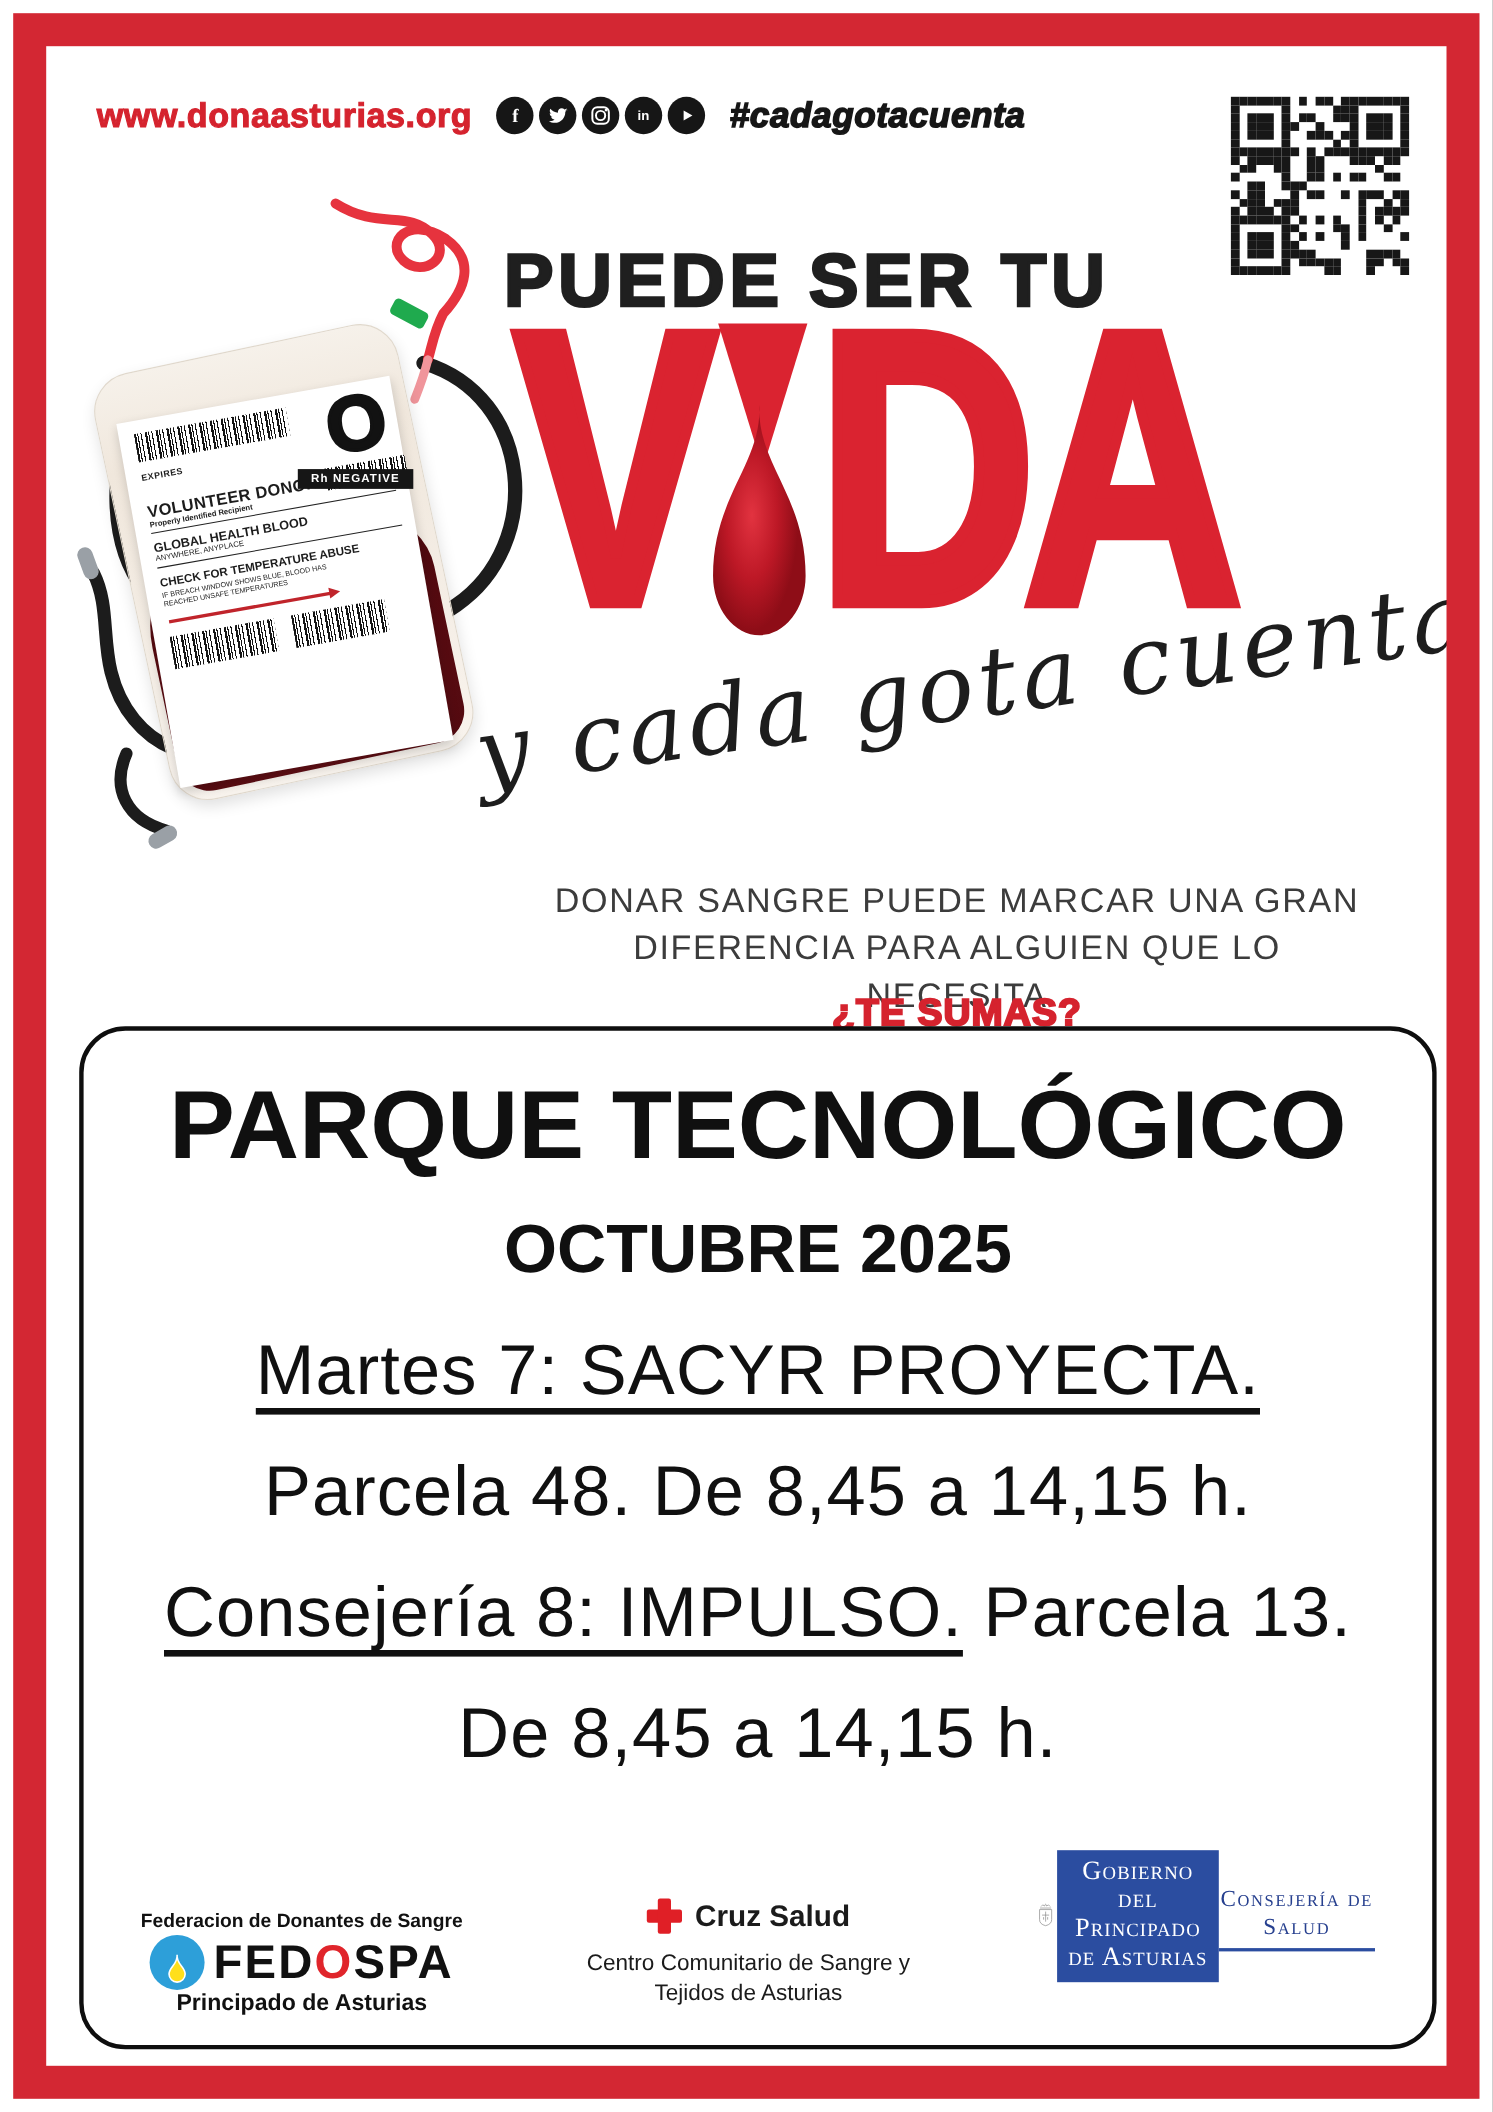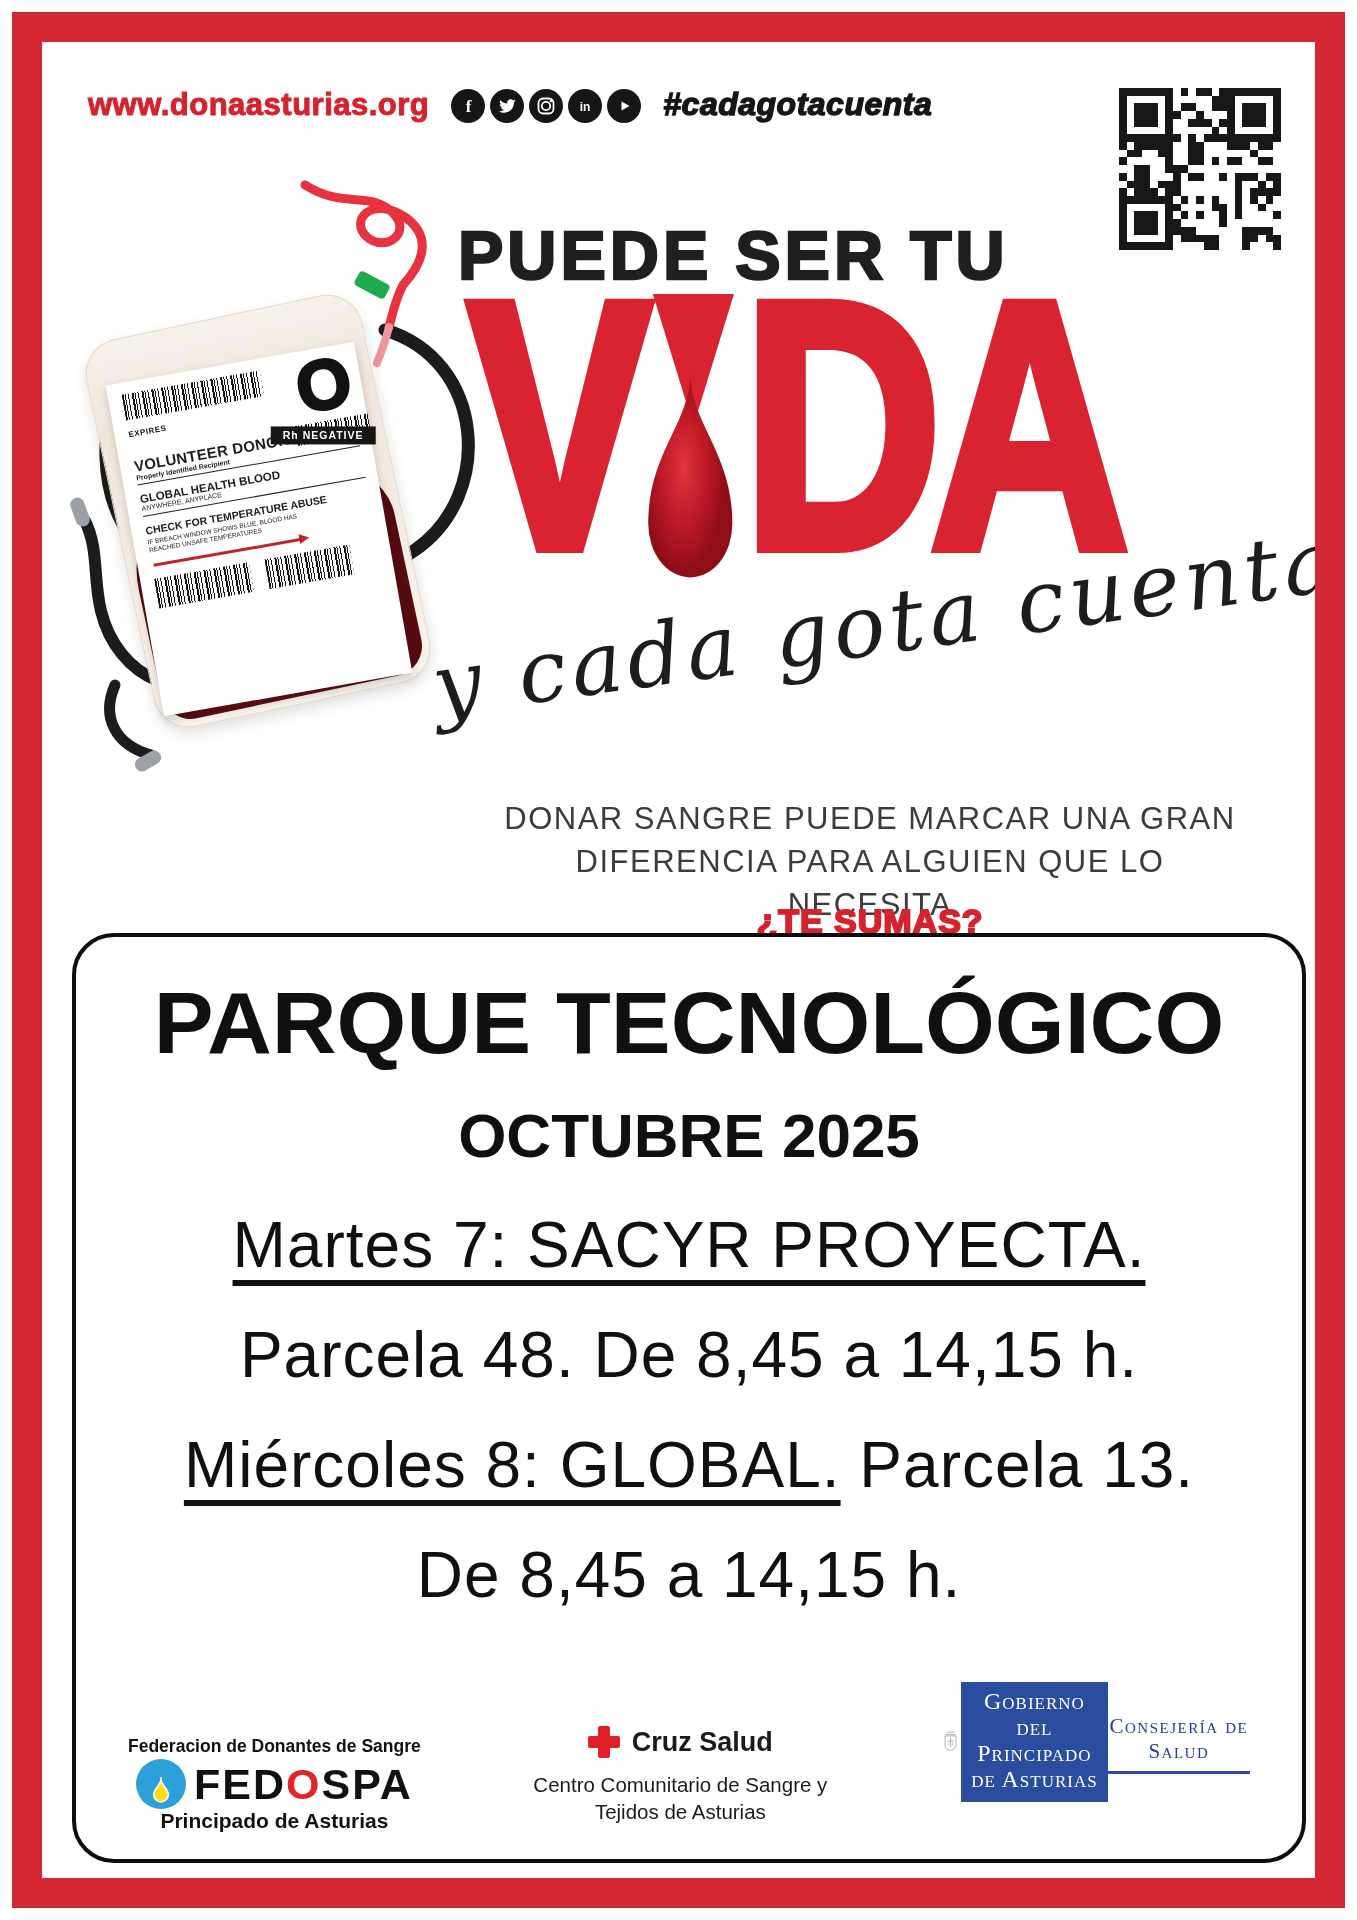--- a/index.html
+++ b/index.html
@@ -2,21 +2,21 @@
 <html><head>
 <meta charset="utf-8">
 <style>
   html,body{margin:0;padding:0;background:#9a9a9a;}
   *{box-sizing:border-box;}
   .poster{position:relative;width:1357px;height:1920px;background:#fff;margin:0 auto;
           font-family:"Liberation Sans",sans-serif;overflow:hidden;}
   .frame{position:absolute;inset:12px;border:30px solid #d32733;pointer-events:none;z-index:50;}
 
   
-  .top-bar{position:absolute;left:88px;top:86px;display:flex;align-items:flex-end;gap:22px;z-index:5;}
+  .top-bar{position:absolute;left:88px;top:86px;display:flex;align-items:center;gap:22px;z-index:5;}
   .url{color:#d5232e;font-weight:700;font-size:31px;letter-spacing:.5px;-webkit-text-stroke:1px #d5232e;}
   .social{display:flex;gap:5px;align-items:center;}
   .s-icon{width:34px;height:34px;border-radius:50%;background:#161616;display:flex;align-items:center;justify-content:center;}
   .s-icon svg{width:24px;height:24px;}
   .hashtag{color:#161616;font-weight:700;font-size:32px;letter-spacing:.5px;font-style:italic;-webkit-text-stroke:1.4px #161616;}
 
   
   .qr{position:absolute;right:76px;top:88px;width:162px;height:162px;background:#fff;
       display:grid;grid-template-columns:repeat(21,1fr);grid-template-rows:repeat(21,1fr);z-index:5;}
   .qr i{display:block;}
@@ -659,21 +659,21 @@
     <div>DONAR SANGRE PUEDE MARCAR UNA GRAN</div>
     <div>DIFERENCIA PARA ALGUIEN QUE LO NECESITA</div>
   </div>
   <div class="cta">¿TE SUMAS?</div>
 
   <section class="event-box">
     <h1 class="ev-title">PARQUE TECNOLÓGICO</h1>
     <h2 class="ev-month">OCTUBRE 2025</h2>
     <p class="sched"><span class="u">Martes 7: SACYR PROYECTA.</span><span></span></p>
     <p class="sched"><span class="u"></span><span>Parcela 48. De 8,45 a 14,15 h.</span></p>
-    <p class="sched"><span class="u">Miércoles 8: GLOBAL.</span><span> Parcela 13.</span></p>
+    <p class="sched"><span class="u">Consejería 8: IMPULSO.</span><span> Parcela 13.</span></p>
     <p class="sched"><span class="u"></span><span>De 8,45 a 14,15 h.</span></p>
 
     <footer class="logos">
       <div class="fedospa">
         <div class="fed-top">Federacion de Donantes de Sangre</div>
         <div class="fed-mid">
           <span class="fed-circle">
             <svg viewBox="0 0 24 30">
                 <path d="M12 1 C13 10 4 13 4 20 a8 8 0 0 0 16 0 C20 13 11 10 12 1 Z" fill="#ffdf1b" stroke="#fff" stroke-width="1.6"></path>
               </svg>

